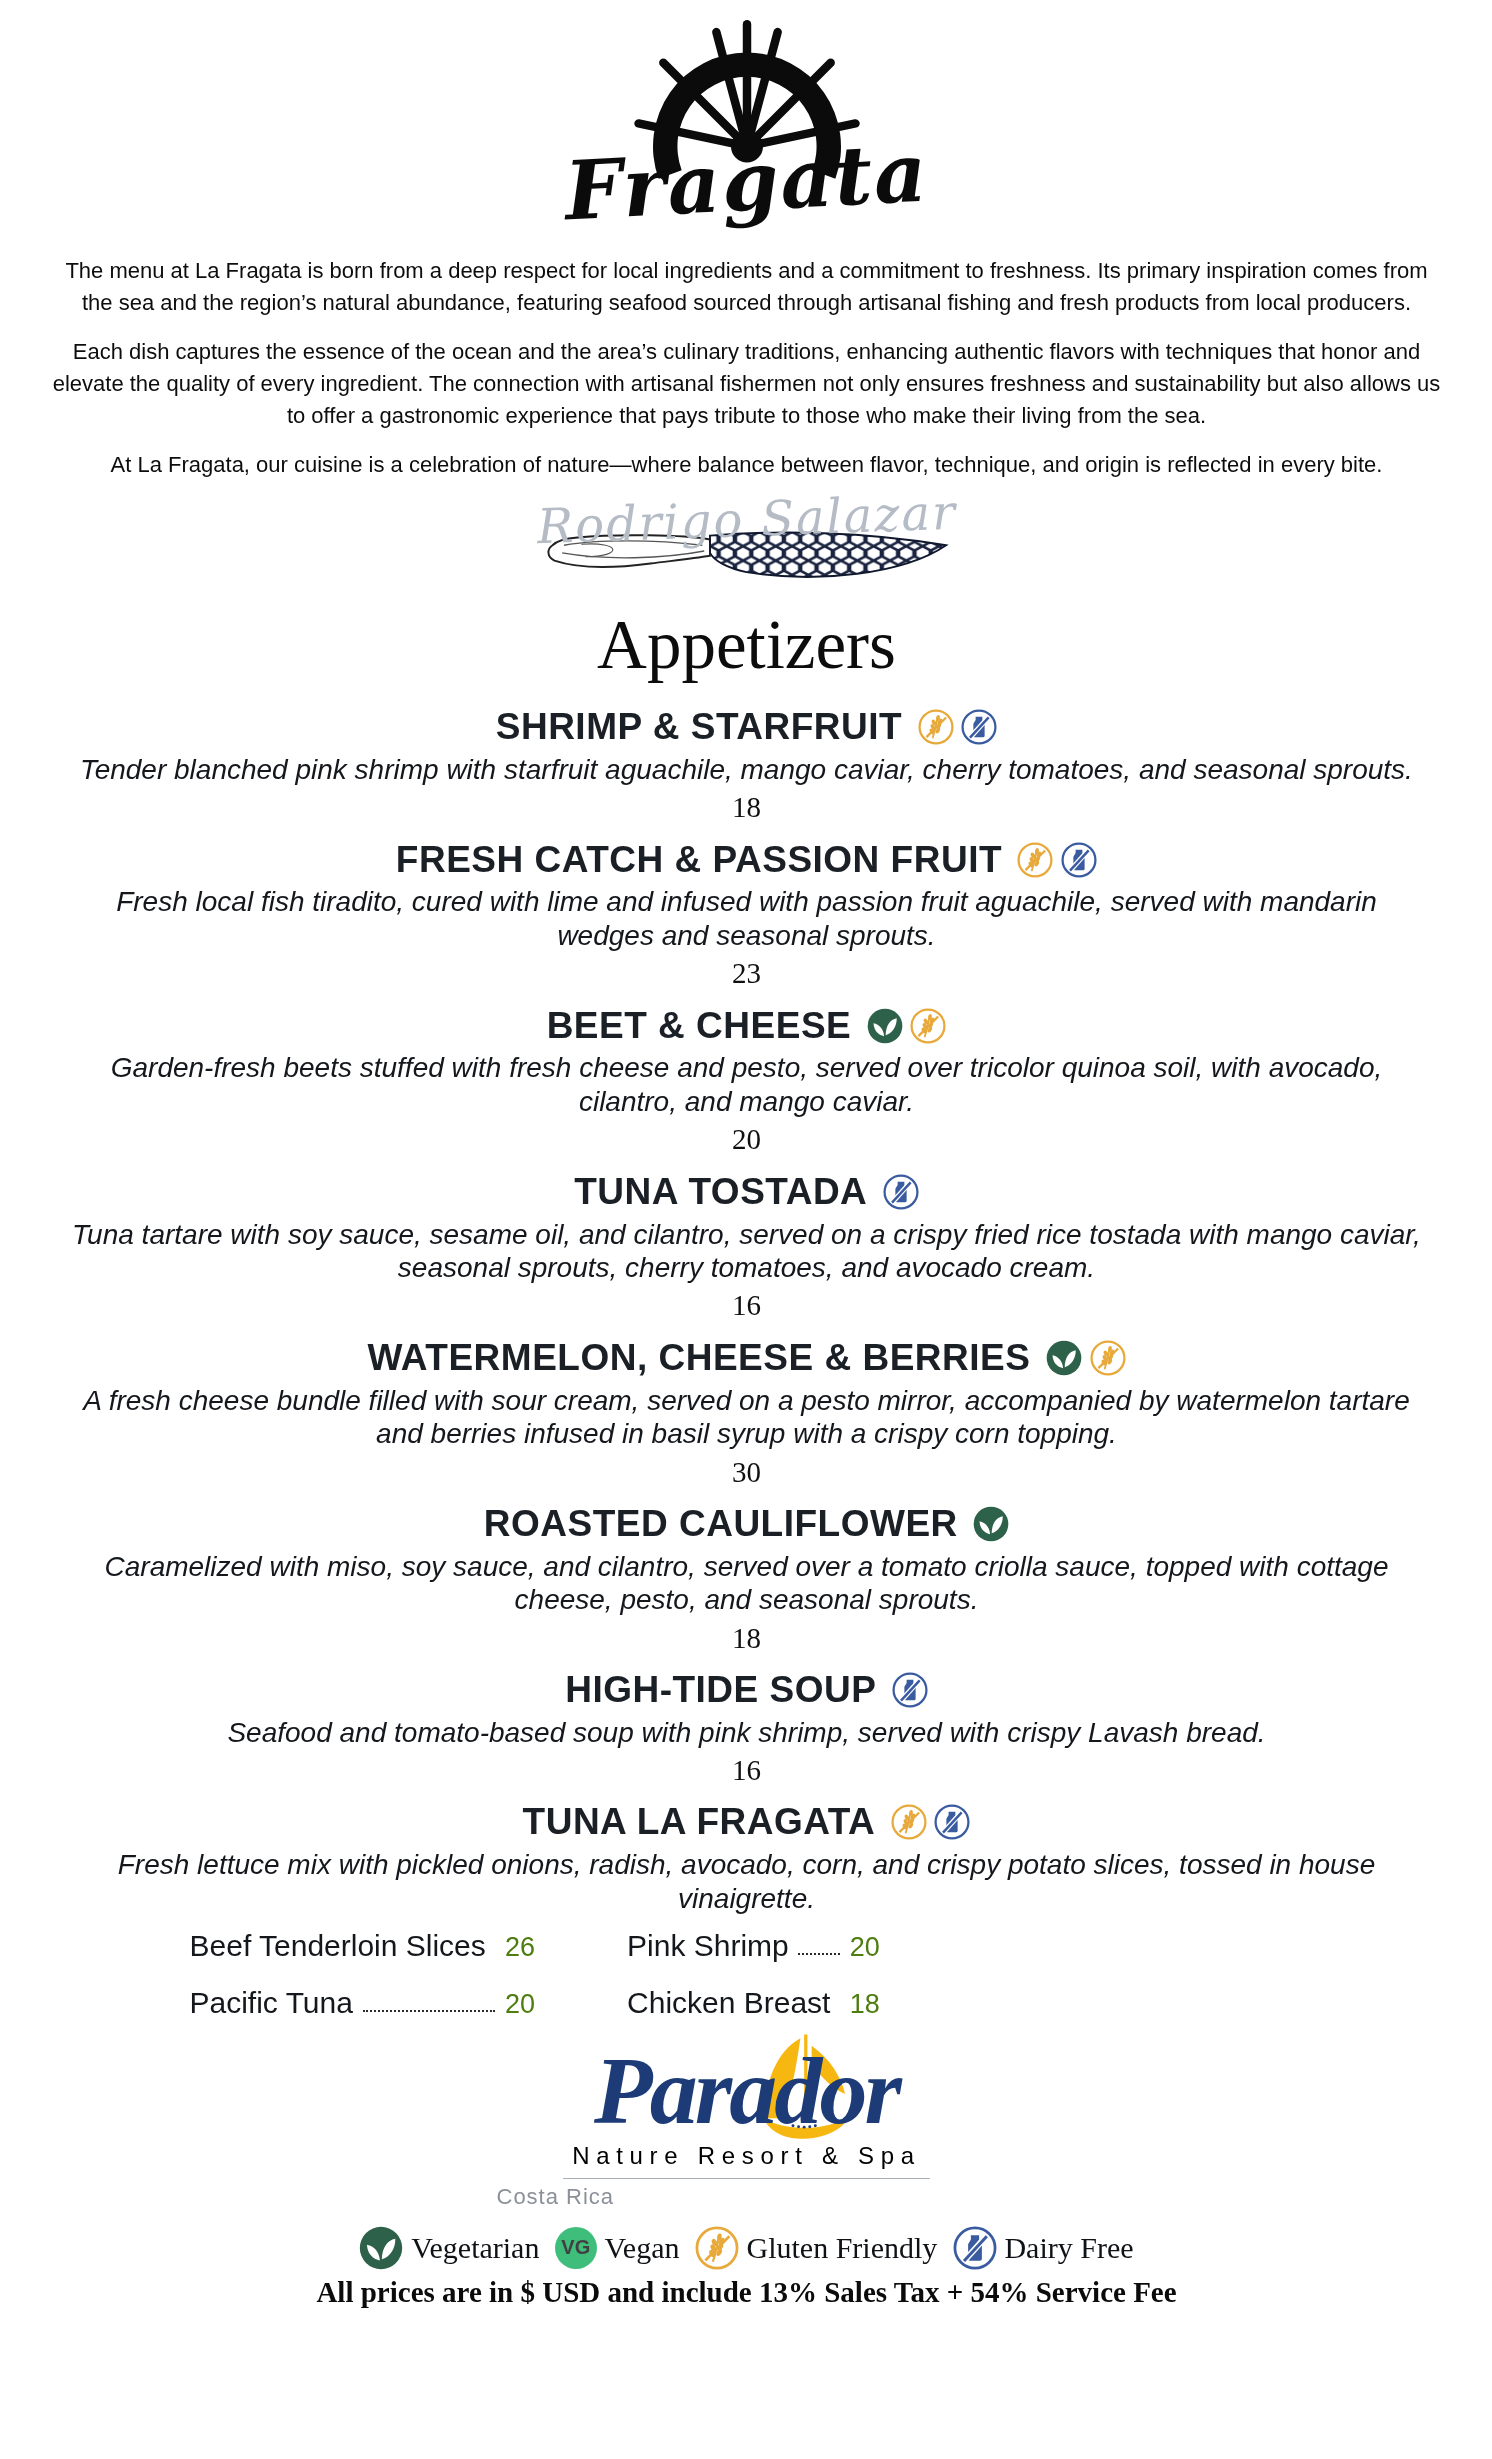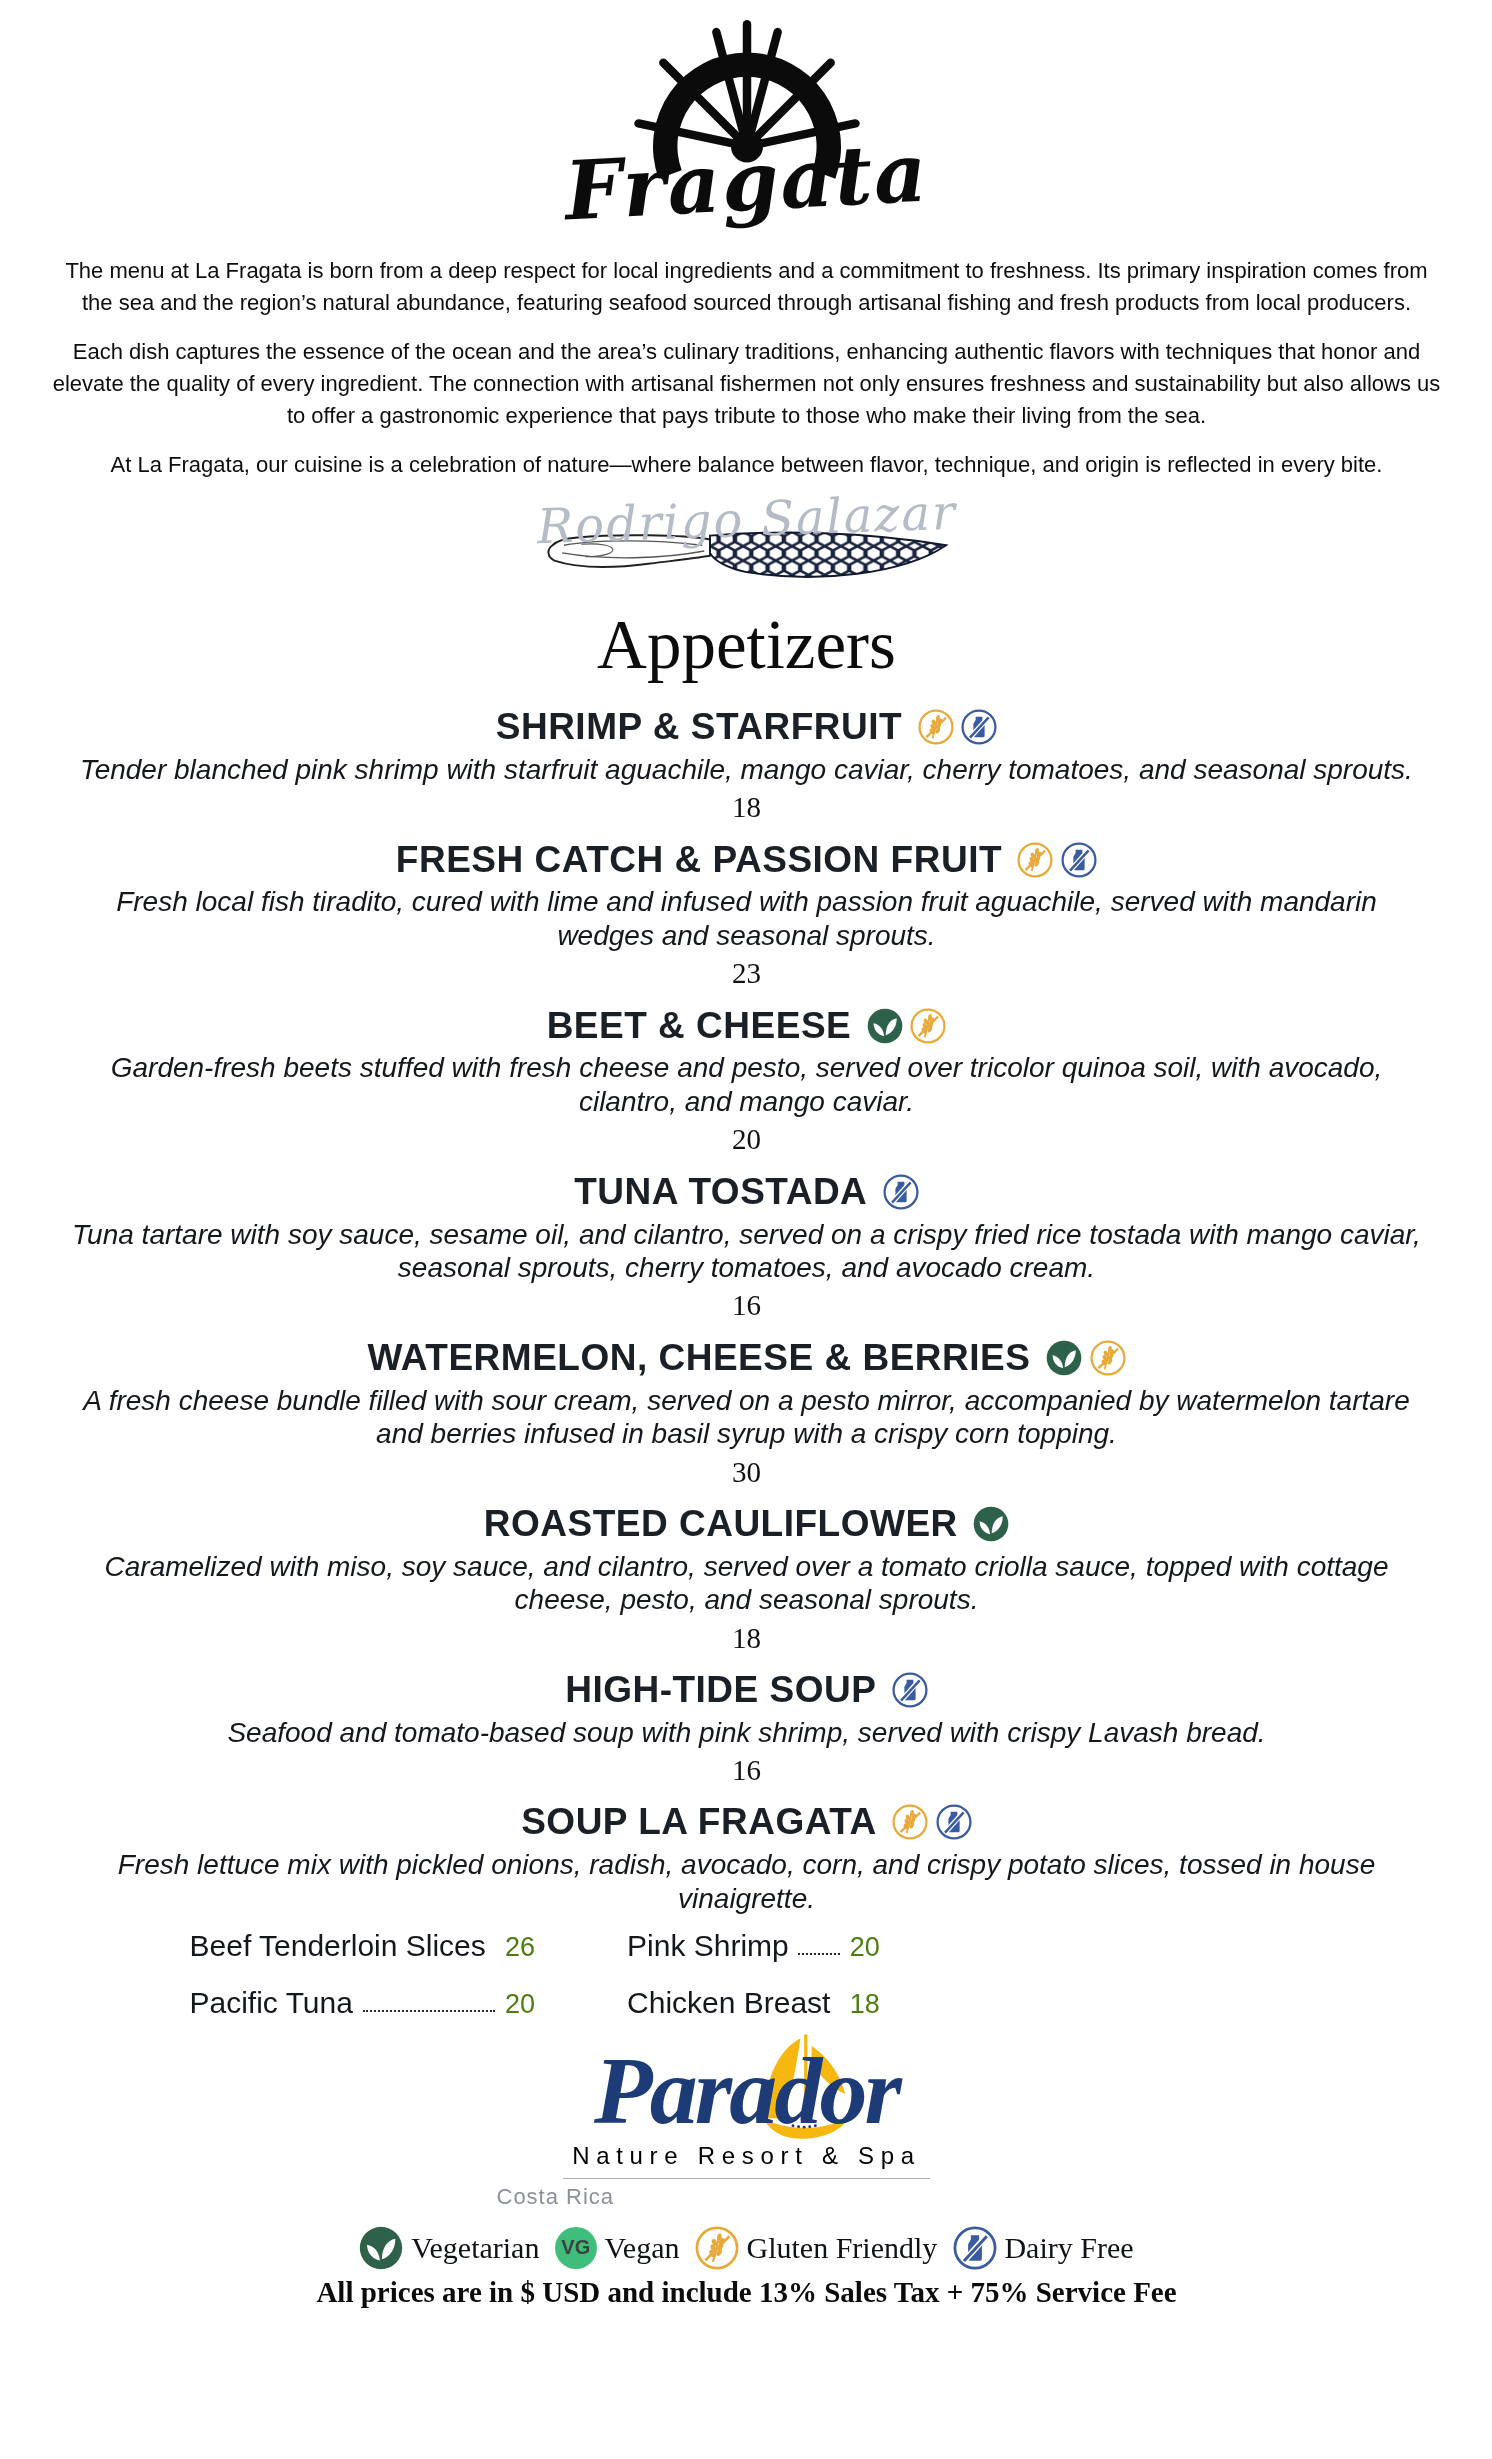--- a/index.html
+++ b/index.html
@@ -254,21 +254,21 @@
               <use href="#sym-dairy-free"></use>
             </svg>
           </span>
       </div>
       <div class="item-desc">Seafood and tomato-based soup with pink shrimp, served with crispy Lavash bread.</div>
       <div class="item-price">16</div>
     </div>
 
     <div class="menu-item">
       <div class="item-header">
-        <span class="item-name">SOUP LA FRAGATA</span>
+        <span class="item-name">TUNA LA FRAGATA</span>
         <span class="item-badges">
             <svg viewBox="0 0 32 32" class="badge">
               <use href="#sym-gluten-friendly"></use>
             </svg>
             <svg viewBox="0 0 32 32" class="badge">
               <use href="#sym-dairy-free"></use>
             </svg>
           </span>
       </div>
       <div class="item-desc">Fresh lettuce mix with pickled onions, radish, avocado, corn, and crispy potato slices, tossed in house vinaigrette.</div>
@@ -335,16 +335,16 @@
       <span>Gluten Friendly</span>
     </div>
     <div class="legend-item">
       <svg class="legend-badge" viewBox="0 0 32 32">
         <use href="#sym-dairy-free"></use>
         </svg>
       <span>Dairy Free</span>
     </div>
   </div>
 
-  <div class="footer">All prices are in $ USD and include 13% Sales Tax + 75% Service Fee</div>
+  <div class="footer">All prices are in $ USD and include 13% Sales Tax + 54% Service Fee</div>
 
 </div>
 
 
 </body></html>

